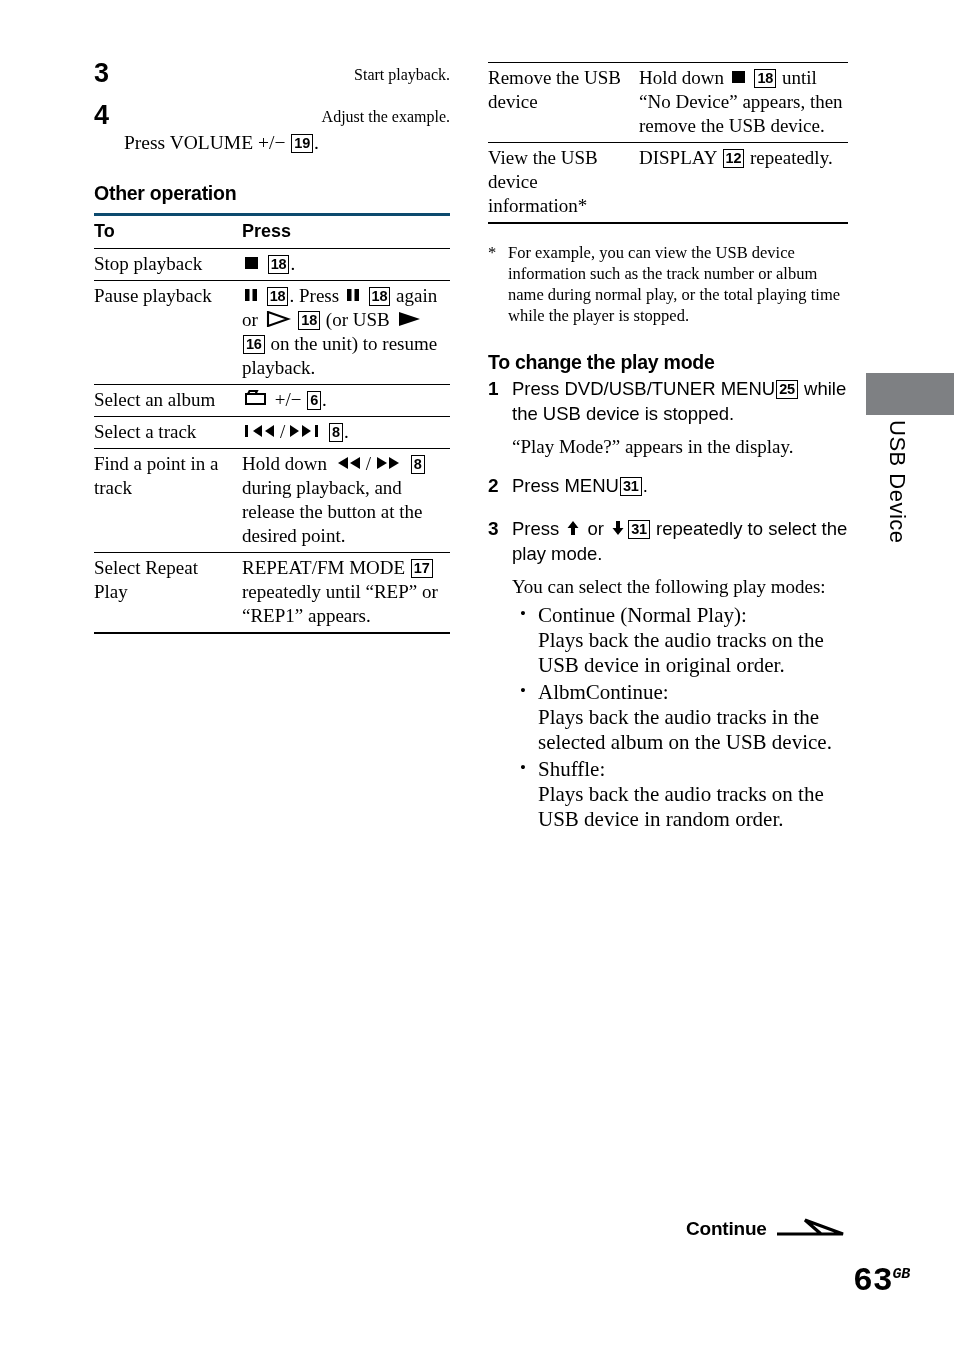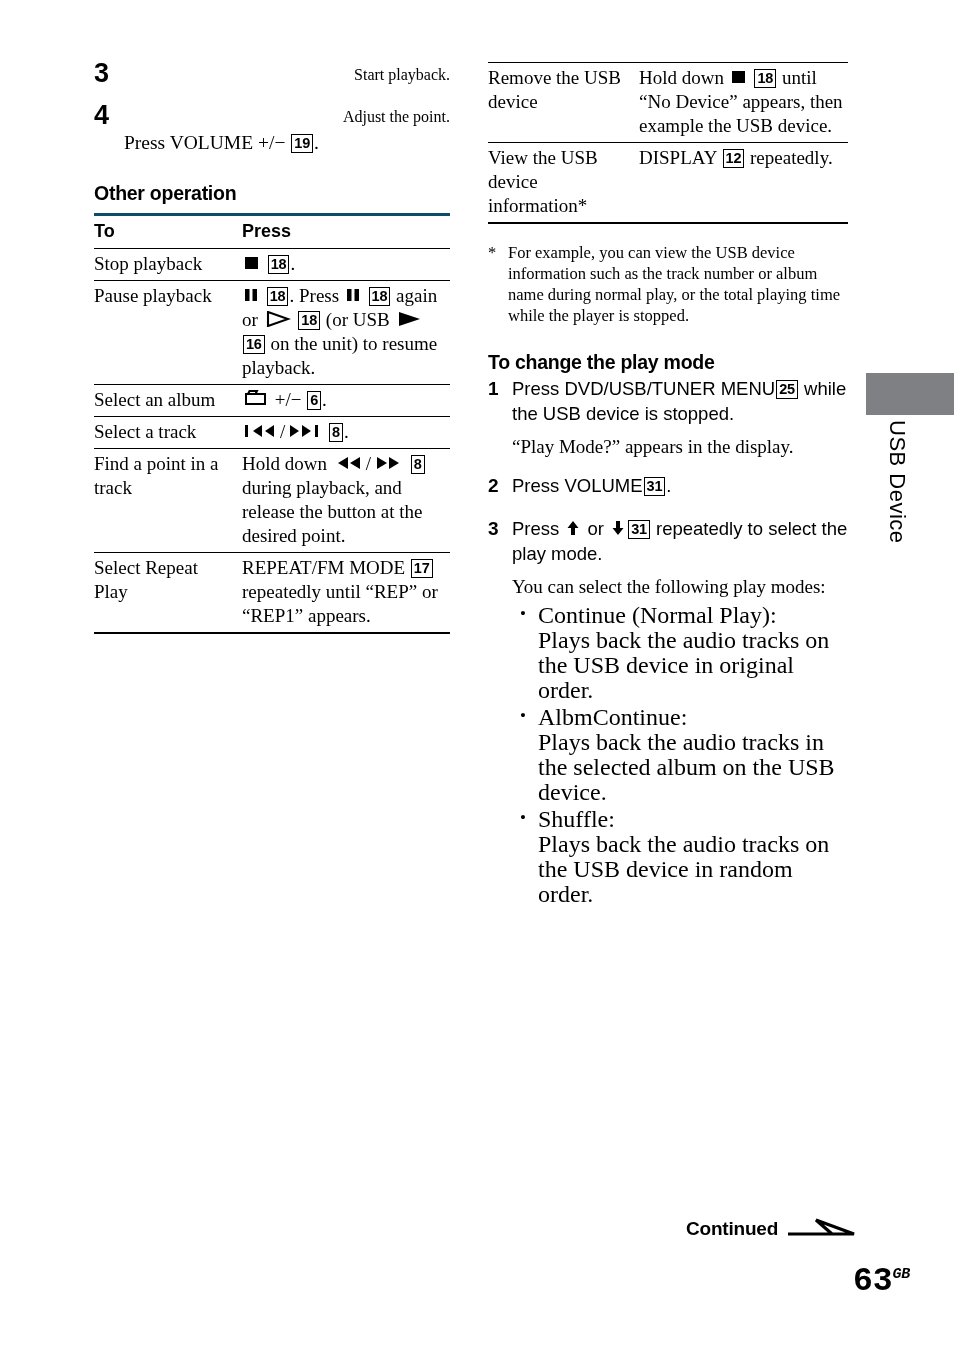--- a/index.html
+++ b/index.html
@@ -148,21 +148,21 @@
   .proc-body .ser {
     font-family: "Liberation Serif", "DejaVu Serif", serif;
     font-size: 19px;
     margin-top: 8px;
   }
   ul.modes {
     list-style: none;
     margin: 4px 0 0 0;
     padding: 0 0 0 26px;
     font-family: "Liberation Serif", "DejaVu Serif", serif;
-    font-size: 24px;
+    font-size: 21px;
     line-height: 25px;
   }
   ul.modes li {
     position: relative;
     margin-bottom: 2px;
   }
   ul.modes li::before {
     content: "\2022";
     position: absolute;
     left: -18px;
@@ -234,21 +234,21 @@
     <div class="step">
       <div class="step-num">3</div>
       <div class="step-body">
         <div class="step-title">Start playback.</div>
       </div>
     </div>
 
     <div class="step" style="margin-bottom:6px;">
       <div class="step-num">4</div>
       <div class="step-body">
-        <div class="step-title">Adjust the point.</div>
+        <div class="step-title">Adjust the example.</div>
         <div class="step-sub">
           <span>Press VOLUME +/−</span>
           <span class="num-box">19</span><span>.</span>
         </div>
       </div>
     </div>
 
     <h2 class="section-head">Other operation</h2>
 
     <table class="op thick-top">
@@ -379,21 +379,21 @@
           <tr>
         <td class="c1">Remove the USB device</td>
         <td class="c2">
           <span>Hold down</span>
           <span class="gl">
             <svg width="16" height="16" viewBox="0 0 16 16">
                   <rect x="1" y="2" width="13" height="12" fill="#000"></rect>
                 </svg>
           </span>
           <span class="num-box">18</span>
-          <span>until “No Device” appears, then example the USB device.</span>
+          <span>until “No Device” appears, then remove the USB device.</span>
         </td>
       </tr>
       <tr>
         <td class="c1">View the USB device information*</td>
         <td class="c2">
           <span>DISPLAY</span>
           <span class="num-box">12</span>
           <span>repeatedly.</span>
         </td>
       </tr>
@@ -412,21 +412,21 @@
       <div class="proc-body">
         <span>Press DVD/USB/TUNER MENU</span><span class="num-box">25</span>
         <span>while the USB device is stopped.</span>
         <div class="ser">“Play Mode?” appears in the display.</div>
       </div>
     </div>
 
     <div class="proc-step" style="margin-bottom:18px;">
       <div class="proc-num">2</div>
       <div class="proc-body">
-        <span>Press VOLUME</span><span class="num-box">31</span><span>.</span>
+        <span>Press MENU</span><span class="num-box">31</span><span>.</span>
       </div>
     </div>
 
     <div class="proc-step">
       <div class="proc-num">3</div>
       <div class="proc-body">
         <span>Press</span>
         <span class="gl">
           <svg width="14" height="16" viewBox="0 0 14 16">
               <path d="M7 1 L12.5 8 L9 8 L9 15 L5 15 L5 8 L1.5 8 Z" fill="#000"></path>
@@ -455,21 +455,21 @@
           </li>
         </ul>
       </div>
     </div>
   </div>
 
   <div class="side-tab-block" style="background: rgb(126, 128, 131);"></div>
   <div class="side-tab-label">USB Device</div>
 
   <div class="continued">
-    <span>Continued</span>
+    <span>Continue</span>
     <span class="gl">
       <svg width="72" height="26" viewBox="0 0 72 26">
         <path d="M2 18 L46 18 L30 4 L68 18 L2 18 Z" fill="none" stroke="#000" stroke-width="3.2" stroke-linejoin="miter"></path>
       </svg>
     </span>
   </div>
 
   <div class="pagenum">
     <span>63</span><sup>GB</sup>
   </div>

